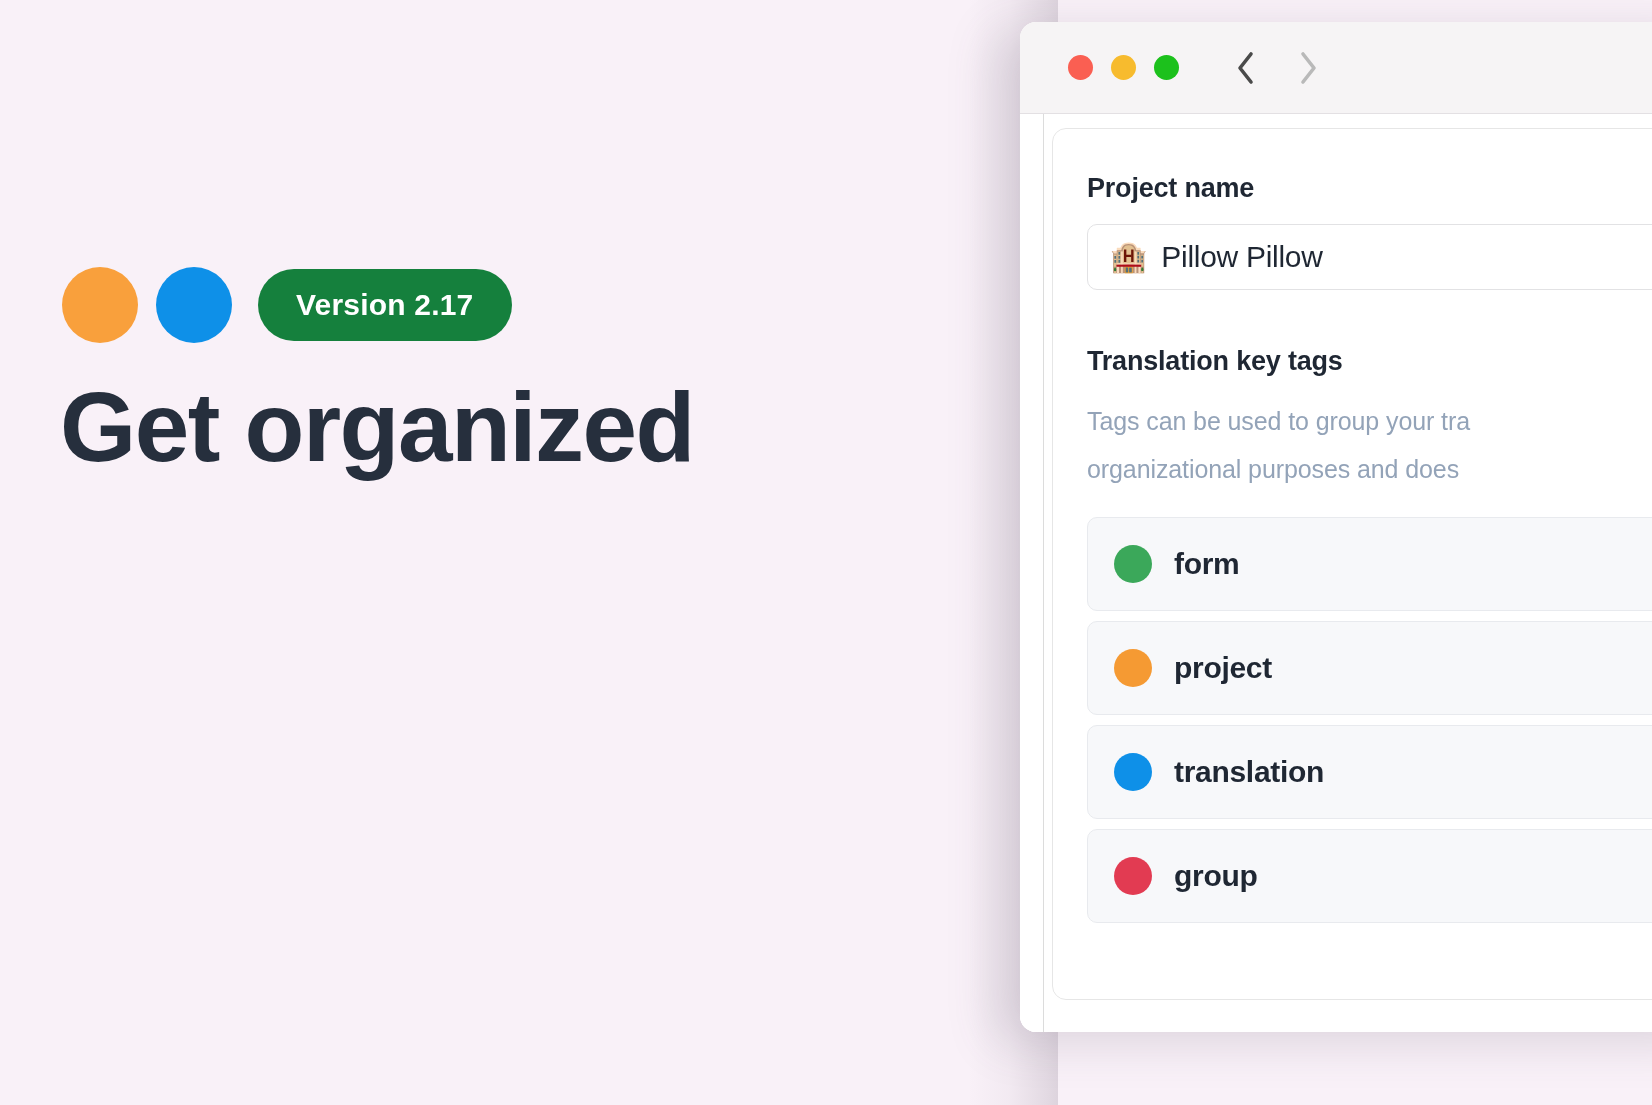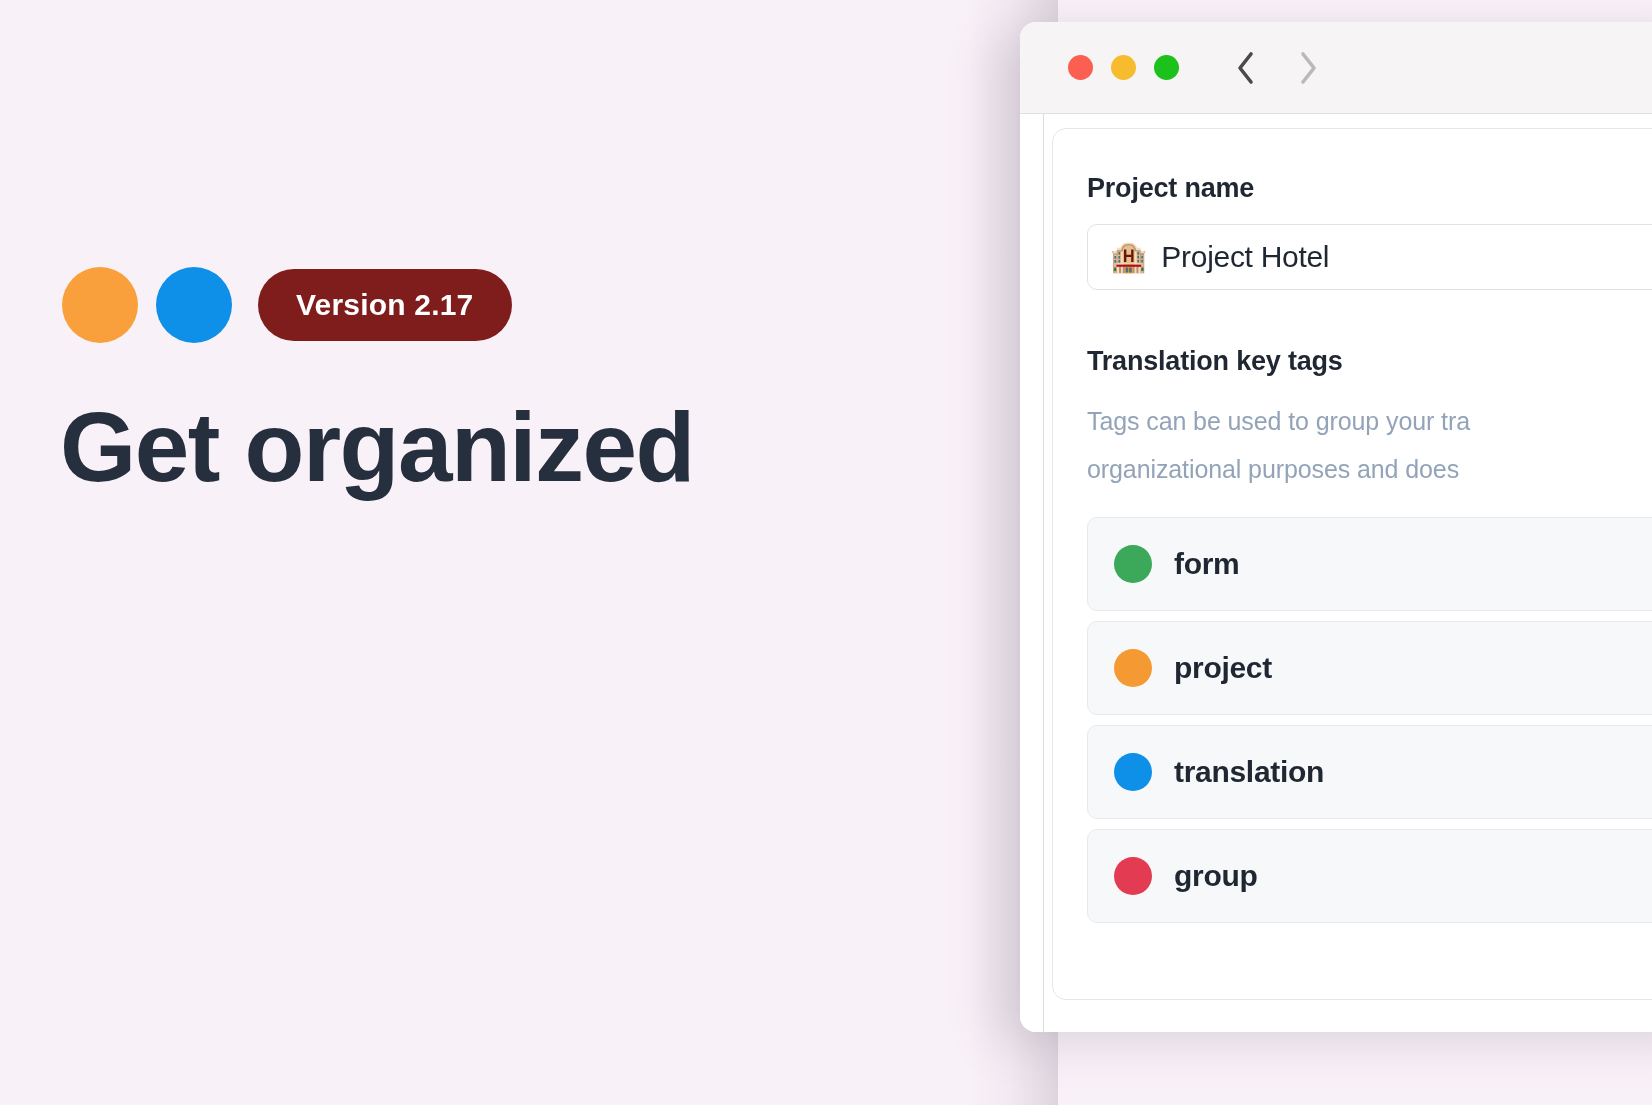--- a/index.html
+++ b/index.html
@@ -52,21 +52,21 @@
     border-radius: 50%;
     flex: 0 0 auto;
   }
   .dot-orange { background: #f9a03c; }
   .dot-blue   { background: #0e90e8; }
 
   .version-pill {
     height: 72px;
     padding: 0 38px;
     border-radius: 40px;
-    background: #7f1d1d;
+    background: #15803d;
     color: #ffffff;
     font-size: 30px;
     font-weight: bold;
     letter-spacing: 0.2px;
     display: flex;
     align-items: center;
     justify-content: center;
     margin-left: 8px;
     white-space: nowrap;
   }
@@ -74,21 +74,20 @@
   .hero-title {
     position: absolute;
     left: 60px;
     top: 370px;
     width: 760px;
     font-size: 98px;
     line-height: 1.18;
     font-weight: bold;
     color: #262f3d;
     letter-spacing: -1.5px;
-    margin-top: 20px;
   }
 
   .hero-sub {
     position: absolute;
     left: 60px;
     top: 630px;
     width: 900px;
     font-size: 42px;
     line-height: 1.95;
     color: #6b7280;
@@ -323,21 +322,21 @@
       <div class="side-rail"></div>
 
       <div class="content-area">
 
         <div class="inner-card">
 
           <div class="field-label">Project name</div>
 
           <div class="name-input">
             <span class="emoji">🏨</span>
-            <span class="name-value">Project Hotel</span>
+            <span class="name-value">Pillow Pillow</span>
           </div>
 
           <div class="section-label">Translation key tags</div>
 
           <div class="help-text">Tags can be used to group your tra
 organizational purposes and does</div>
 
           <div class="tag-list">
 
             <div class="tag-row">

